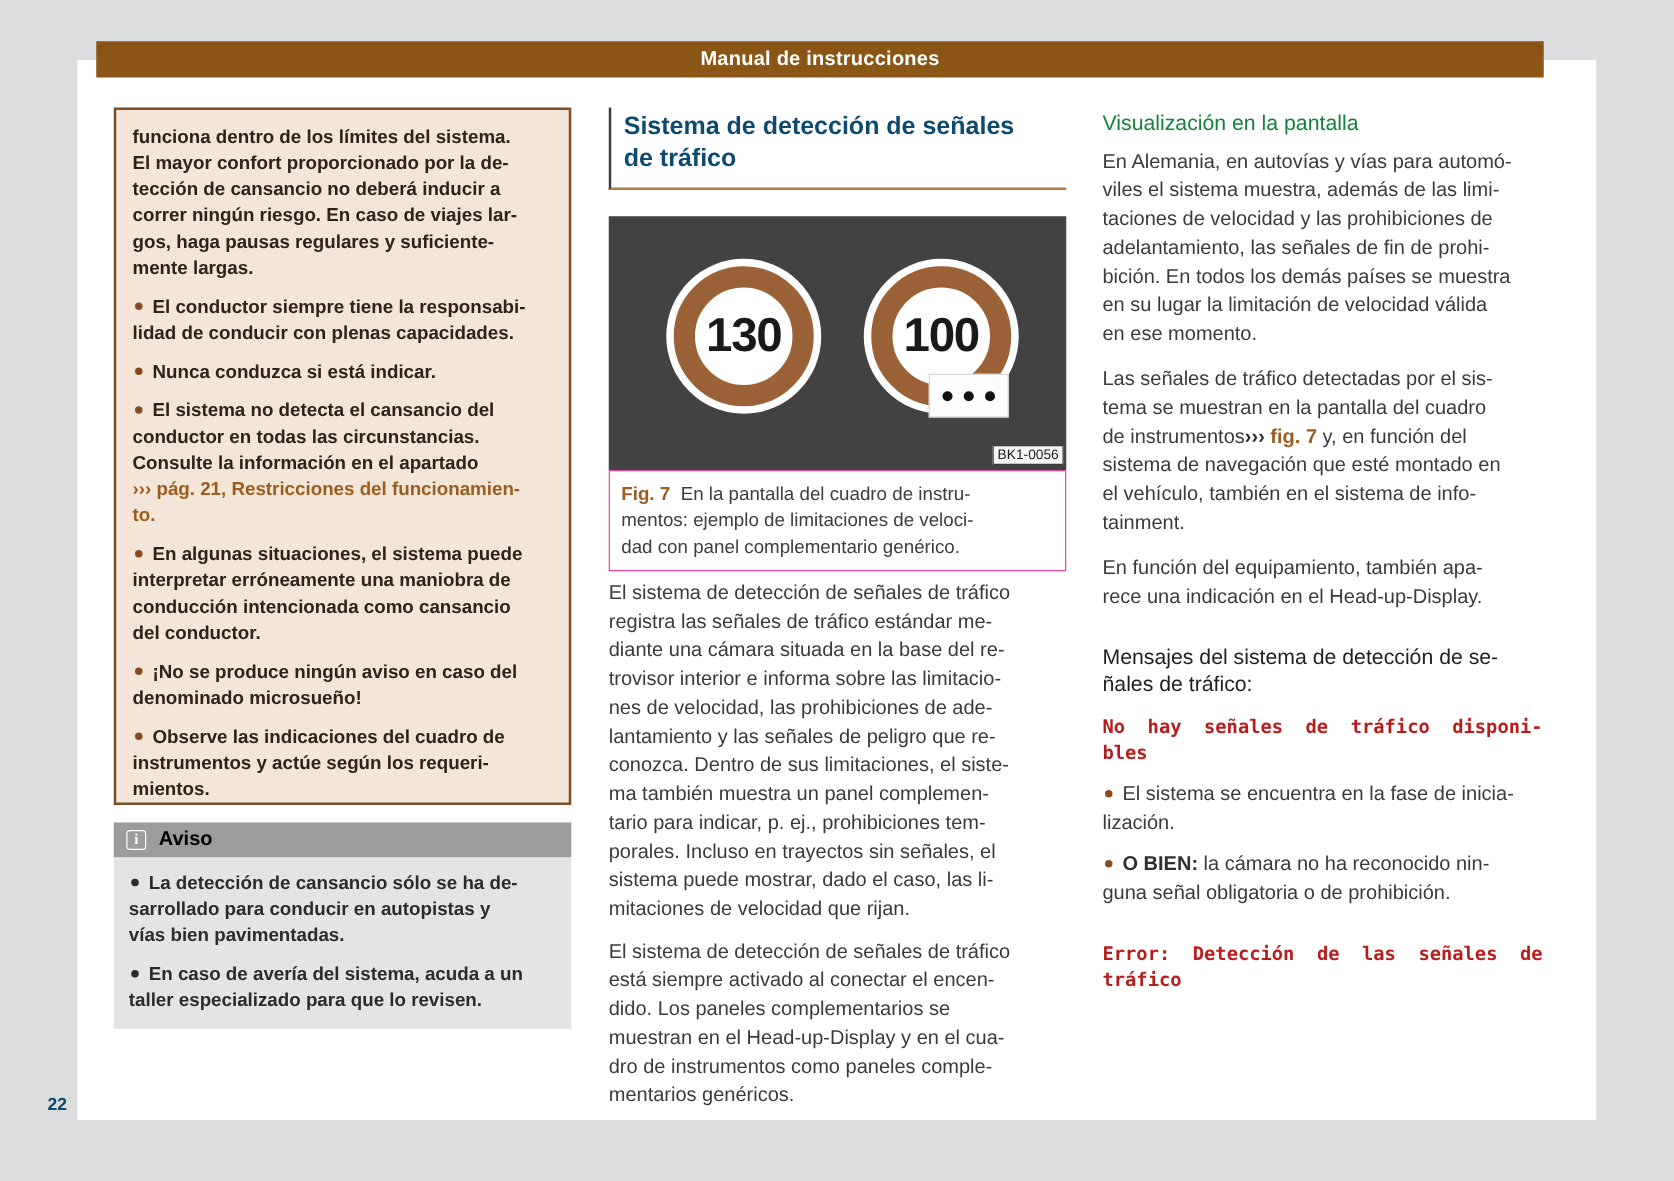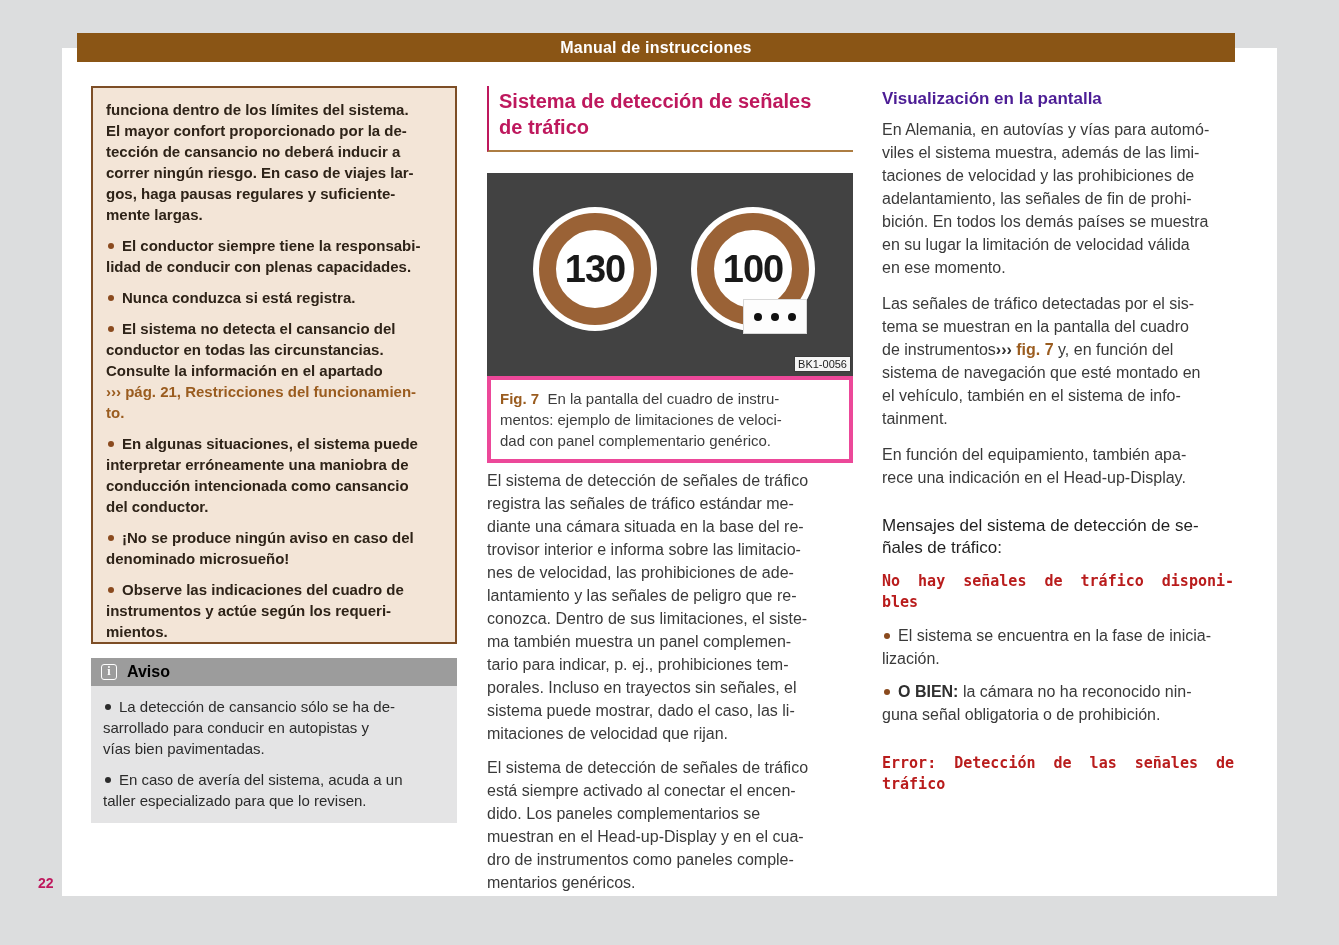--- a/index.html
+++ b/index.html
@@ -24,49 +24,49 @@
   .dot.dark{background:#2b2b2b;}
   .link{color:#9a5c1f;font-weight:bold;cursor:pointer;}
   
   .notice{width:366px;margin-top:14px;}
   .notice-head{box-sizing:border-box;height:28px;background:#9c9c9c;display:flex;align-items:center;padding:0 10px;}
   .info-icon{box-sizing:border-box;width:16px;height:16px;border:1.5px solid #fff;border-radius:3px;
     color:#fff;font-family:"Liberation Serif",serif;font-weight:bold;font-size:12px;line-height:13px;
     text-align:center;flex:none;}
   .notice-title{color:#000000;font-weight:bold;font-size:16px;margin-left:10px;}
   .notice-body{box-sizing:border-box;background:#e4e4e5;padding:10px 12px 12px 12px;color:#2b2b2b;
-    font-weight:normal;font-size:15px;line-height:21px;}
+    font-weight:bold;font-size:15px;line-height:21px;}
   .notice-body .bullet:last-child{margin-bottom:0;}
   
-  .m-heading{border-left:2px solid #be185d;border-bottom:2px solid #ad7d42;padding:2px 0 10px 10px;
-    font-size:20px;font-weight:bold;line-height:26px;color:#be185d;}
+  .m-heading{border-left:2px solid #404040;border-bottom:2px solid #ad7d42;padding:2px 0 10px 10px;
+    font-size:20px;font-weight:bold;line-height:26px;color:#0c4a6e;}
   .figure{position:relative;width:366px;height:203px;background:#424242;margin-top:21px;overflow:hidden;}
   .sign{position:absolute;width:124px;height:124px;background:#fff;border-radius:50%;
     display:flex;align-items:center;justify-content:center;}
   .sign-inner{box-sizing:border-box;width:112px;height:112px;border-radius:50%;border:17px solid #9a6236;
     background:#fff;display:flex;align-items:center;justify-content:center;}
   .sign-num{font-size:38px;font-weight:bold;color:#191919;letter-spacing:-1px;}
   .panel{position:absolute;left:256px;top:126px;width:64px;height:35px;background:#fdfdfd;
     border:1px solid #d8d8d8;box-sizing:border-box;display:flex;align-items:center;justify-content:center;gap:9px;z-index:2;}
   .panel i{display:block;width:8px;height:8px;border-radius:50%;background:#111;}
   .fig-code{position:absolute;right:2px;bottom:4px;background:#f5f5f5;border:1px solid #3a3a3a;
     color:#222;font-size:11px;padding:0 3px;line-height:14px;}
-  .caption{box-sizing:border-box;border:4px solid #ec4899;padding:8px 9px;font-size:15px;line-height:21px;color:#3d3d3d;}
+  .caption{box-sizing:border-box;border:1px solid #ec4899;padding:8px 9px;font-size:15px;line-height:21px;color:#3d3d3d;}
   .fig-label{color:#9a5c1f;font-weight:bold;}
   .body-text{font-size:16px;line-height:23px;color:#3a3a3a;margin-top:12px;}
   .col2 .body-text.first{margin-top:6px;}
   
-  .subhead{font-size:17px;font-weight:bold;line-height:22px;color:#4c1d95;margin:2px 0 8px 0;}
+  .subhead{font-size:17px;font-weight:normal;line-height:22px;color:#15803d;margin:2px 0 8px 0;}
   .col3 .body-text{margin-top:0;margin-bottom:13px;}
   .subhead2{font-size:17px;font-weight:normal;line-height:22px;color:#1f1f1f;margin:26px 0 12px 0;}
   .mono-msg{font-family:"DejaVu Sans Mono",monospace;font-weight:bold;font-size:15px;line-height:21px;
     color:#b91c1c;word-spacing:9px;margin:0 0 11px 0;}
   .mono-msg.second{margin-top:27px;}
   .rbullet{font-size:16px;line-height:23px;color:#3a3a3a;margin-bottom:10px;}
-  .page-num{position:absolute;left:38px;top:875px;font-size:14px;font-weight:bold;color:#be185d;z-index:2;}
+  .page-num{position:absolute;left:38px;top:875px;font-size:14px;font-weight:bold;color:#0c4a6e;z-index:2;}
   b.inlinebold{color:#2f2f2f;}
 </style>
 </head>
 <body>
 
 <div class="stage">
   <div class="page"></div>
 
   <div class="header-bar">
     <span>Manual de instrucciones</span>
@@ -75,21 +75,21 @@
   <div class="col col1">
     <div class="warnbox">
       <div class="para pre">funciona dentro de los límites del sistema.
 El mayor confort proporcionado por la de-
 tección de cansancio no deberá inducir a
 correr ningún riesgo. En caso de viajes lar-
 gos, haga pausas regulares y suficiente-
 mente largas.</div>
       <div class="bullet"><span class="dot"></span><span class="pre">El conductor siempre tiene la responsabi-
 lidad de conducir con plenas capacidades.</span></div>
-      <div class="bullet"><span class="dot"></span><span class="pre">Nunca conduzca si está registra.</span></div>
+      <div class="bullet"><span class="dot"></span><span class="pre">Nunca conduzca si está indicar.</span></div>
       <div class="bullet"><span class="dot"></span><span class="pre">El sistema no detecta el cansancio del
 conductor en todas las circunstancias.
 Consulte la información en el apartado
 </span><span class="pre link">››› pág. 21, Restricciones del funcionamien-
 to.</span></div>
       <div class="bullet"><span class="dot"></span><span class="pre">En algunas situaciones, el sistema puede
 interpretar erróneamente una maniobra de
 conducción intencionada como cansancio
 del conductor.</span></div>
       <div class="bullet"><span class="dot"></span><span class="pre">¡No se produce ningún aviso en caso del

